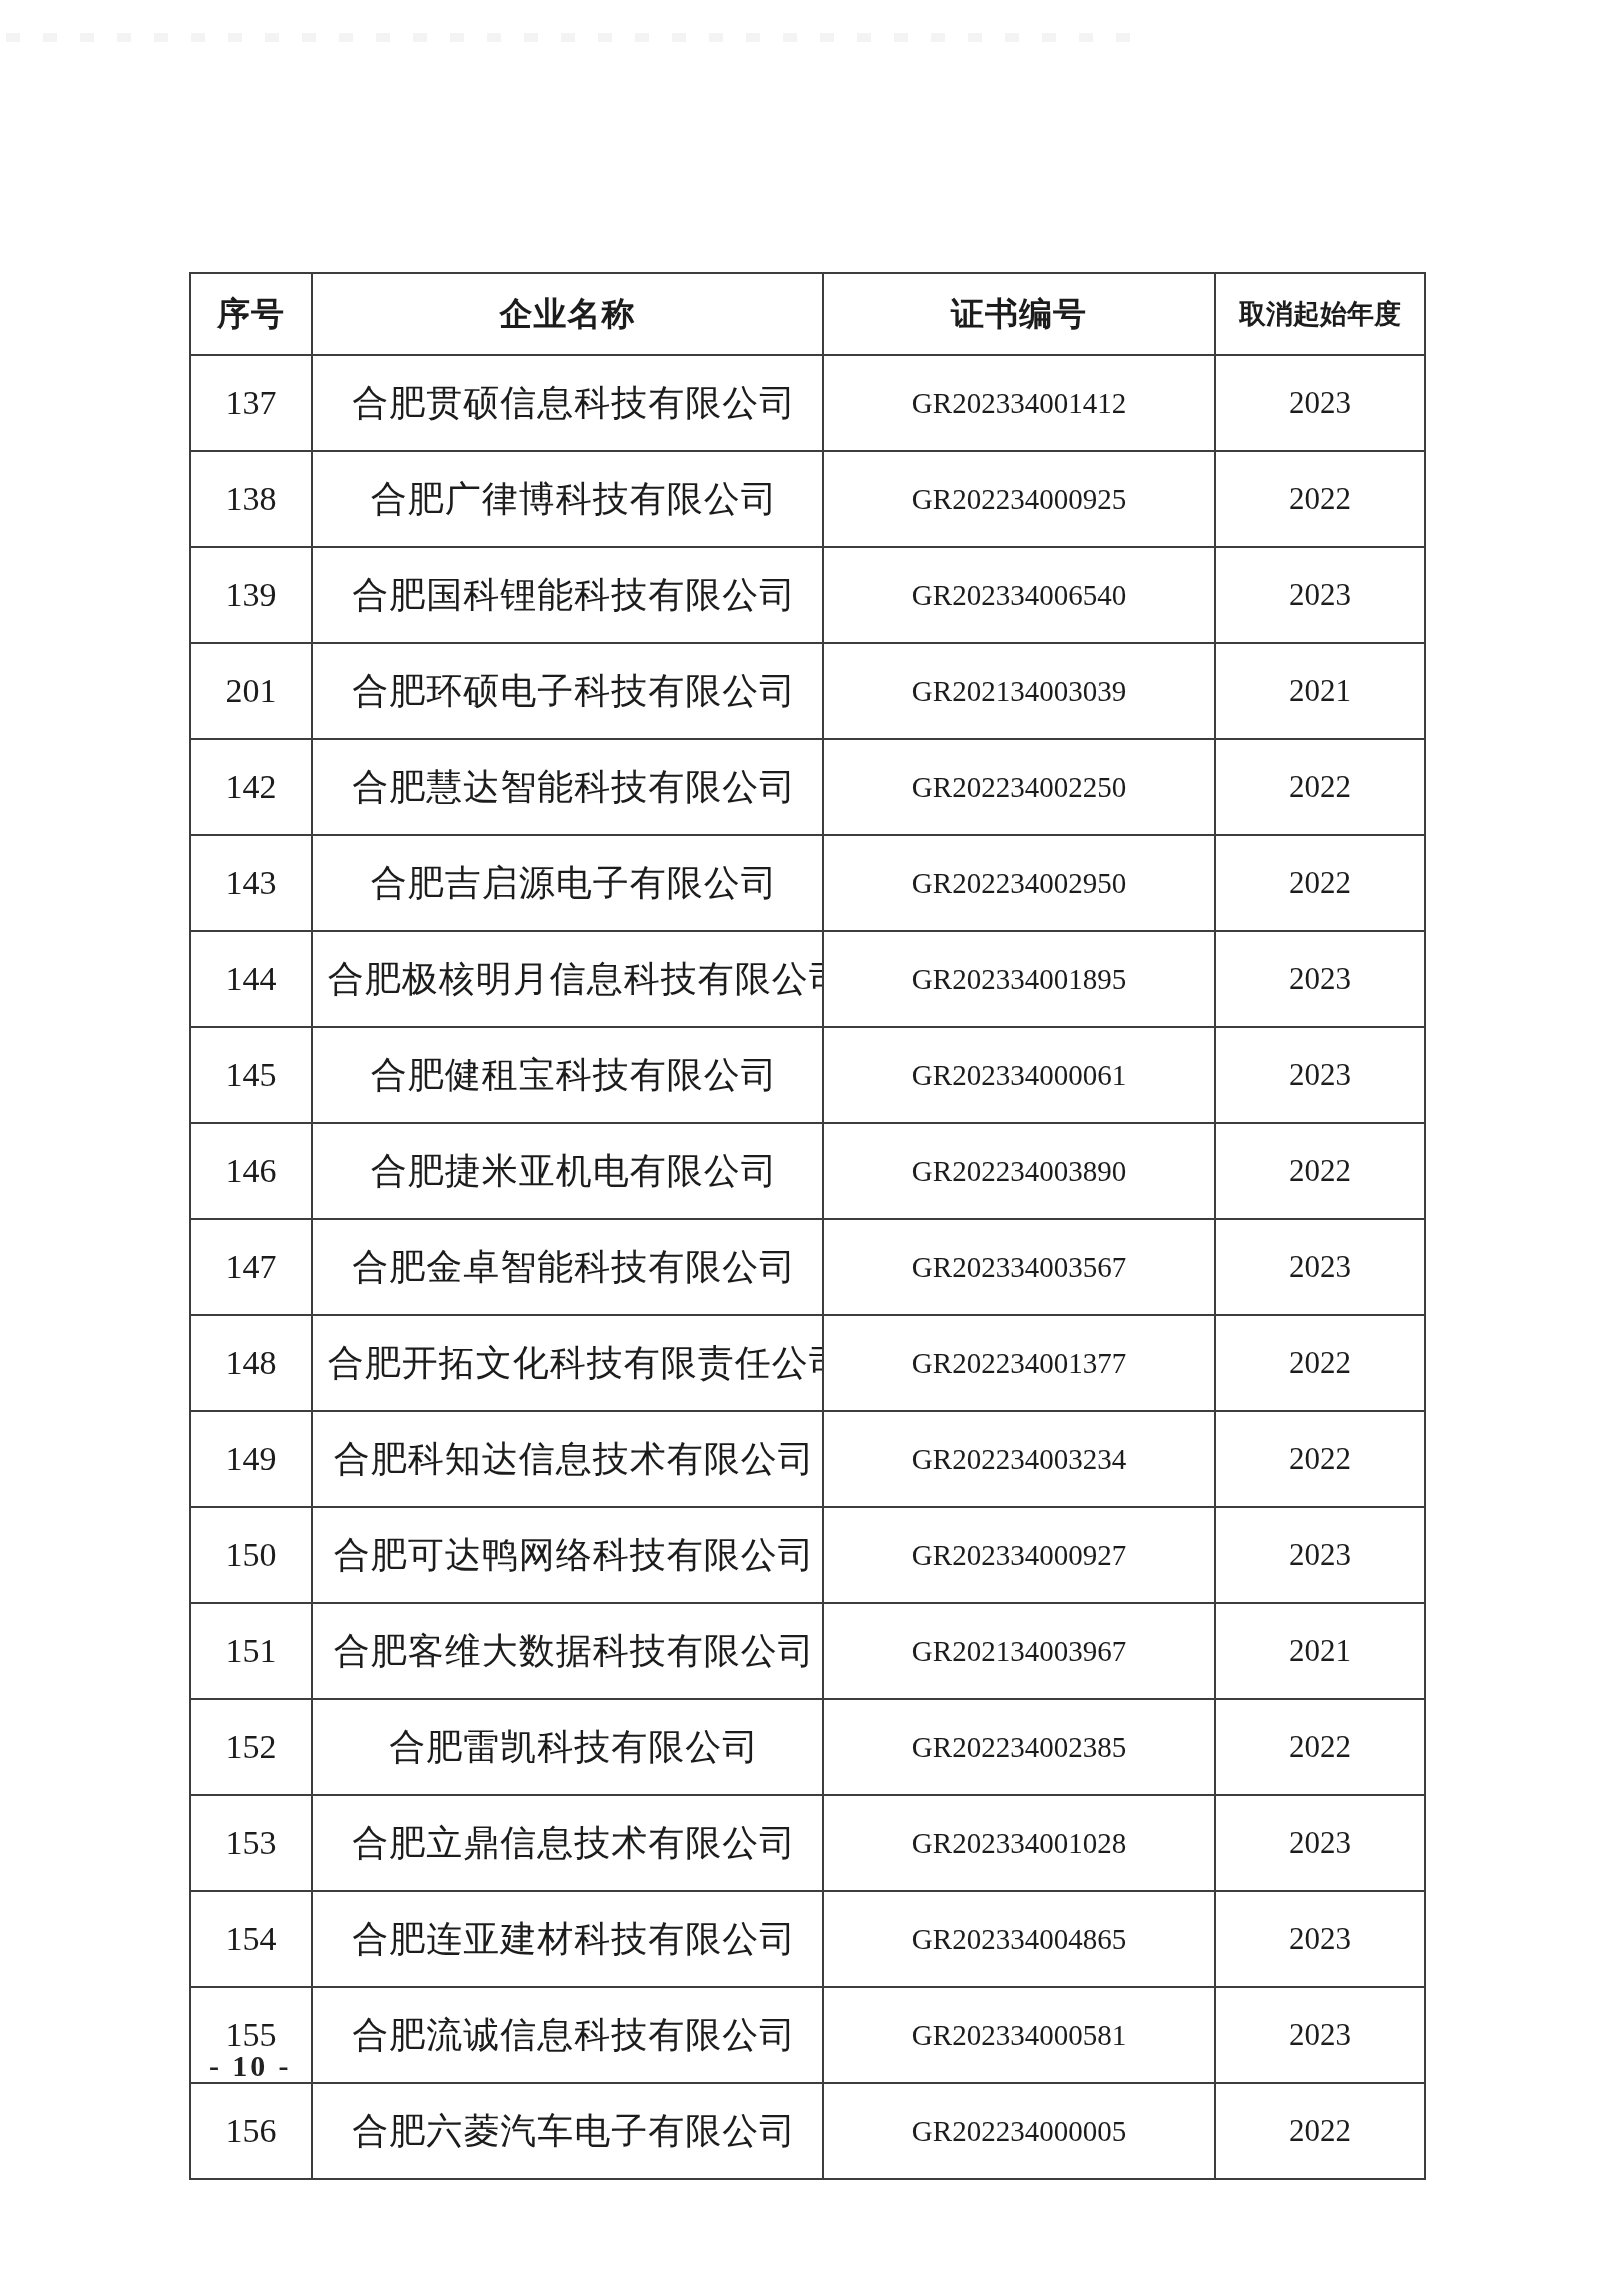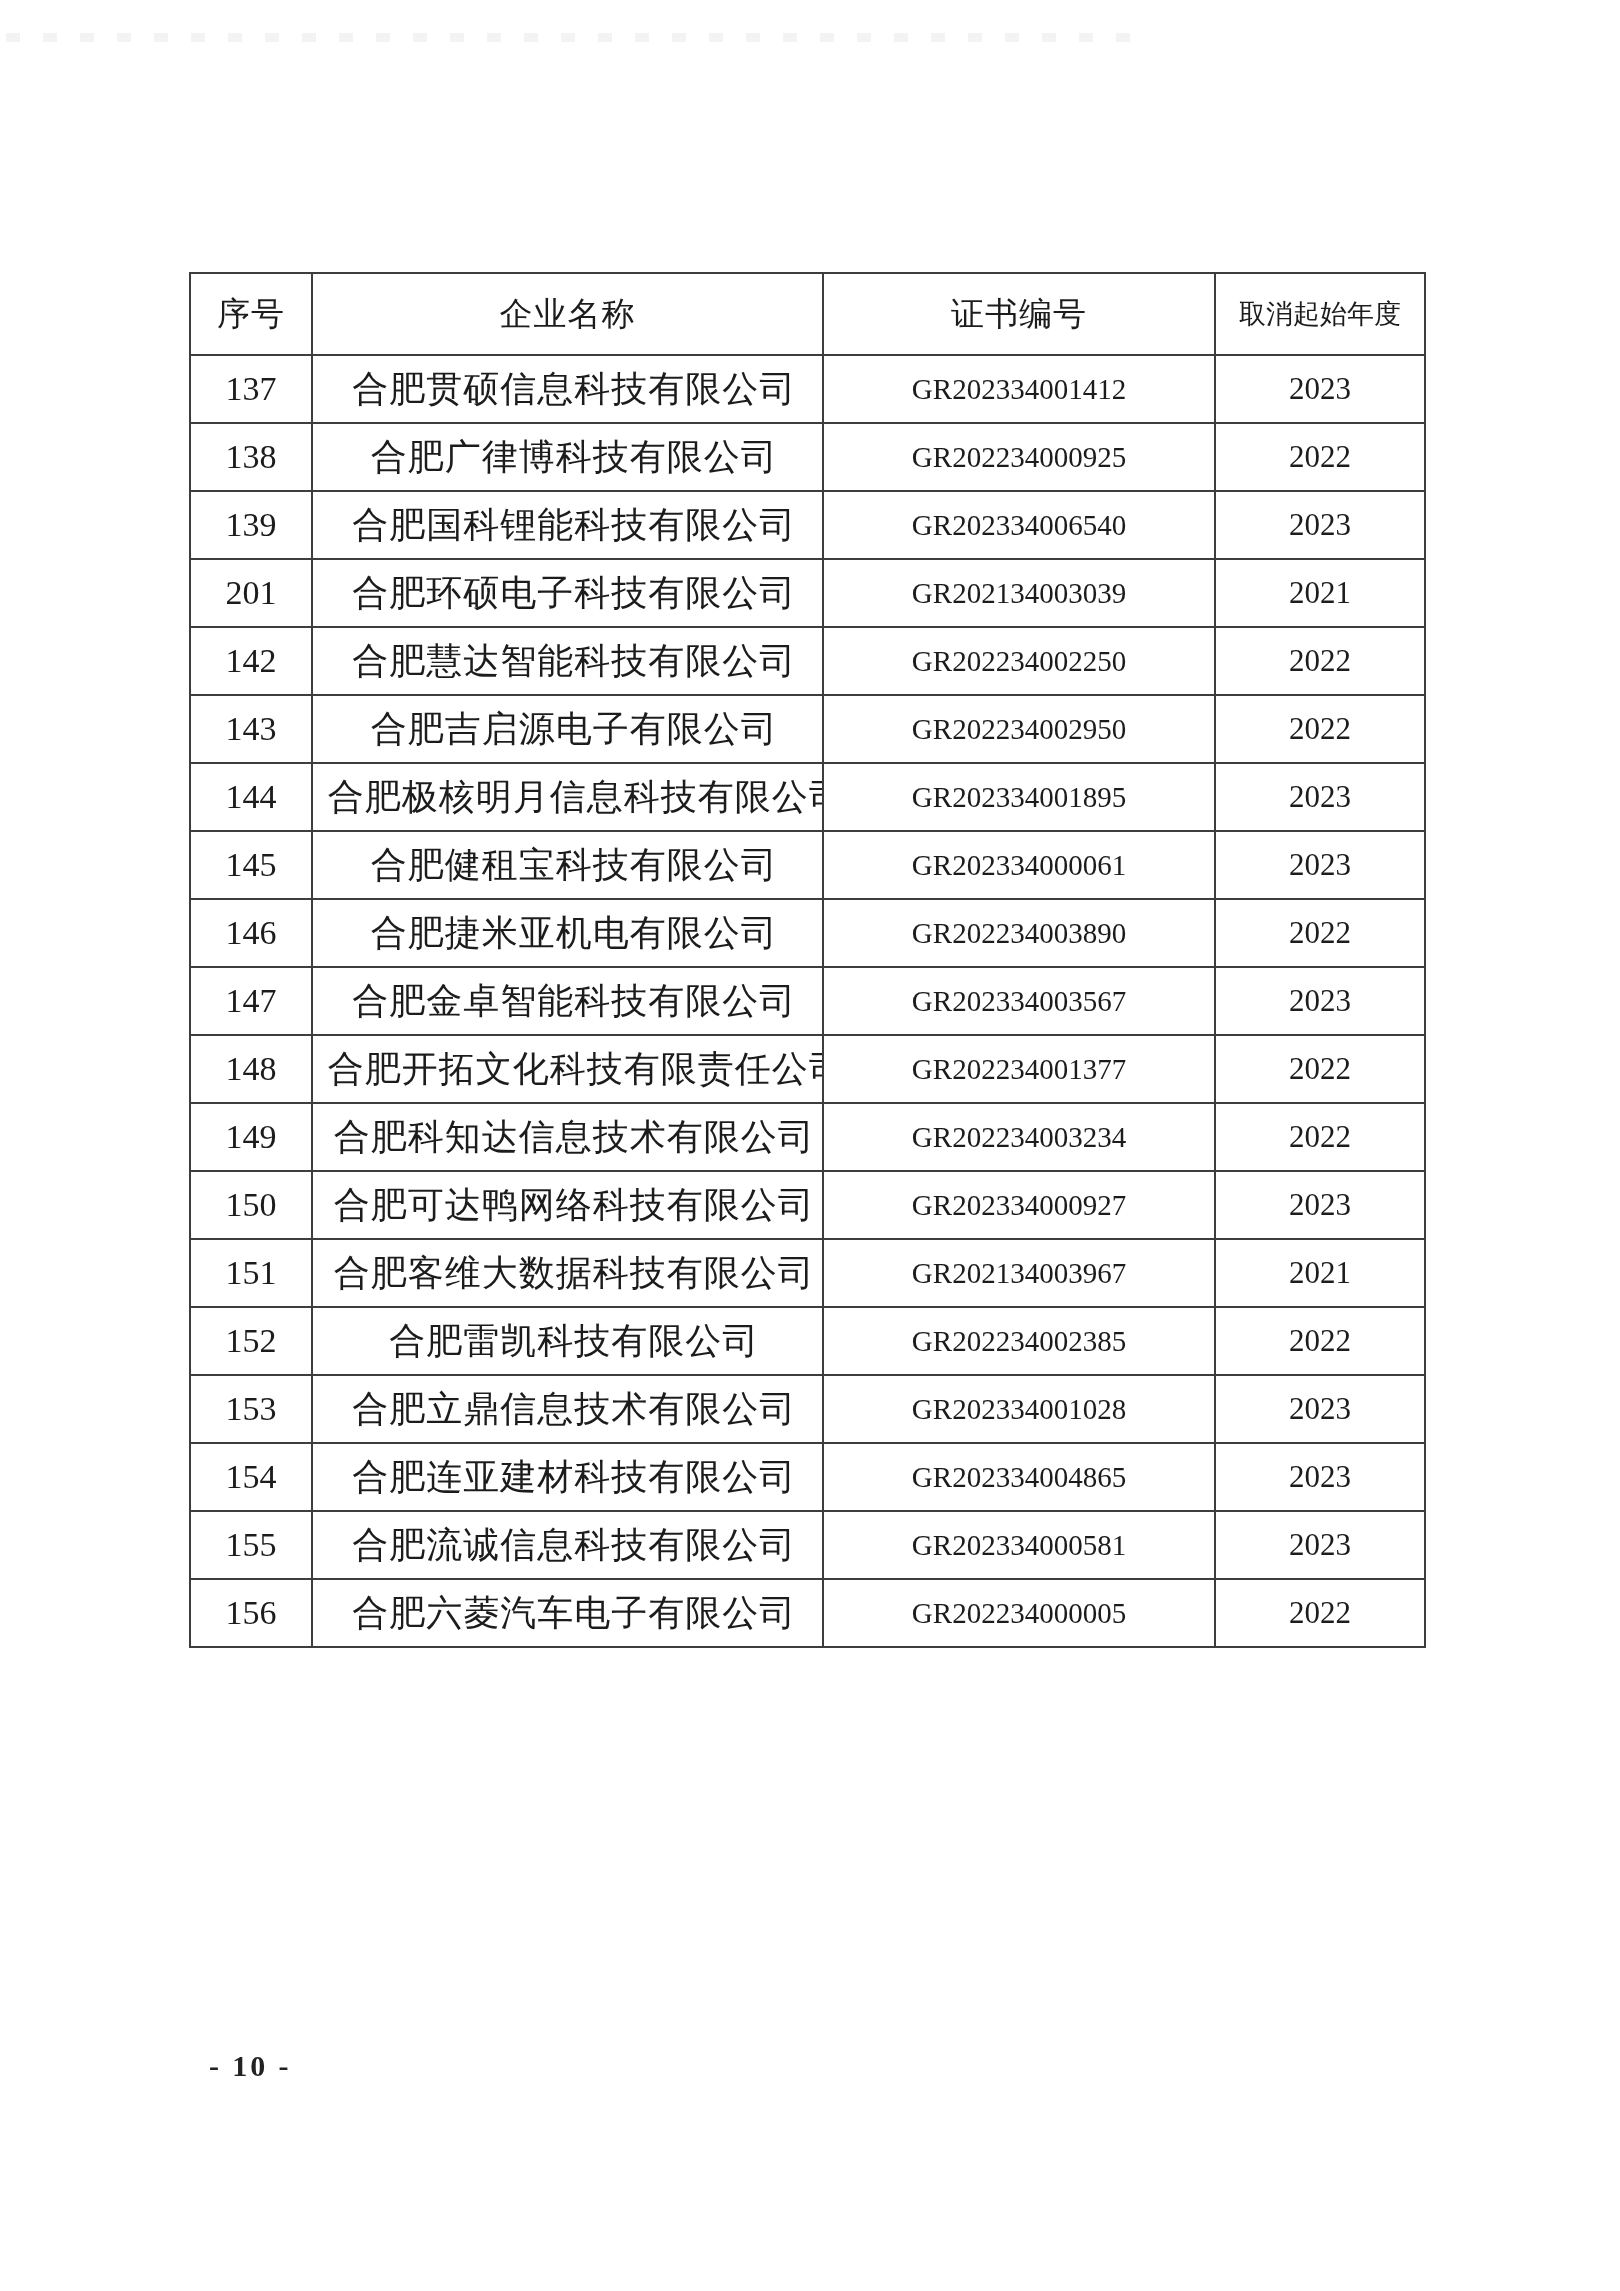--- a/index.html
+++ b/index.html
@@ -48,33 +48,33 @@
     overflow: hidden;
     white-space: nowrap;
   }
   table.cancel-table {
     border: 2.9px solid #2f2f2f;
   }
   thead tr {
     height: 82px;
   }
   thead th {
-    font-weight: 400;
+    font-weight: 700;
     font-size: 33px;
     letter-spacing: 1px;
     color: #1c1c1c;
     border-bottom: 4.9px double #3d3d3d;
   }
   thead th.col-year {
     font-size: 27px;
     letter-spacing: 0;
     margin-top: 36px;
   }
   tbody tr {
-    height: 68px;
+    height: 96px;
   }
   td.col-no {
     font-size: 34px;
   }
   td.col-company {
     text-align: left;
     padding-left: 14.7px;
     font-size: 36px;
     letter-spacing: 1px;
     font-family: "Liberation Serif", "DejaVu Serif", serif;

